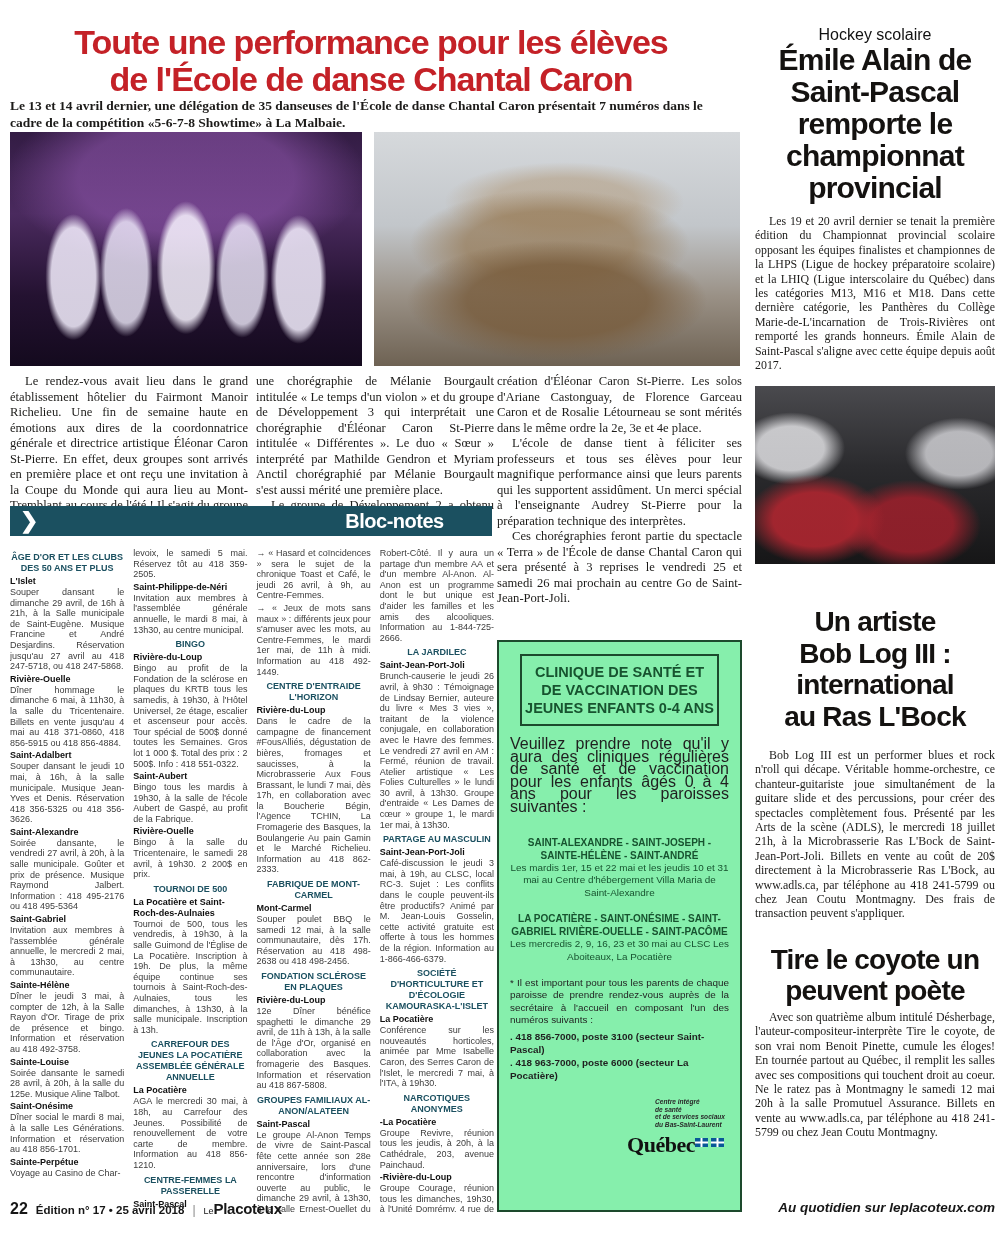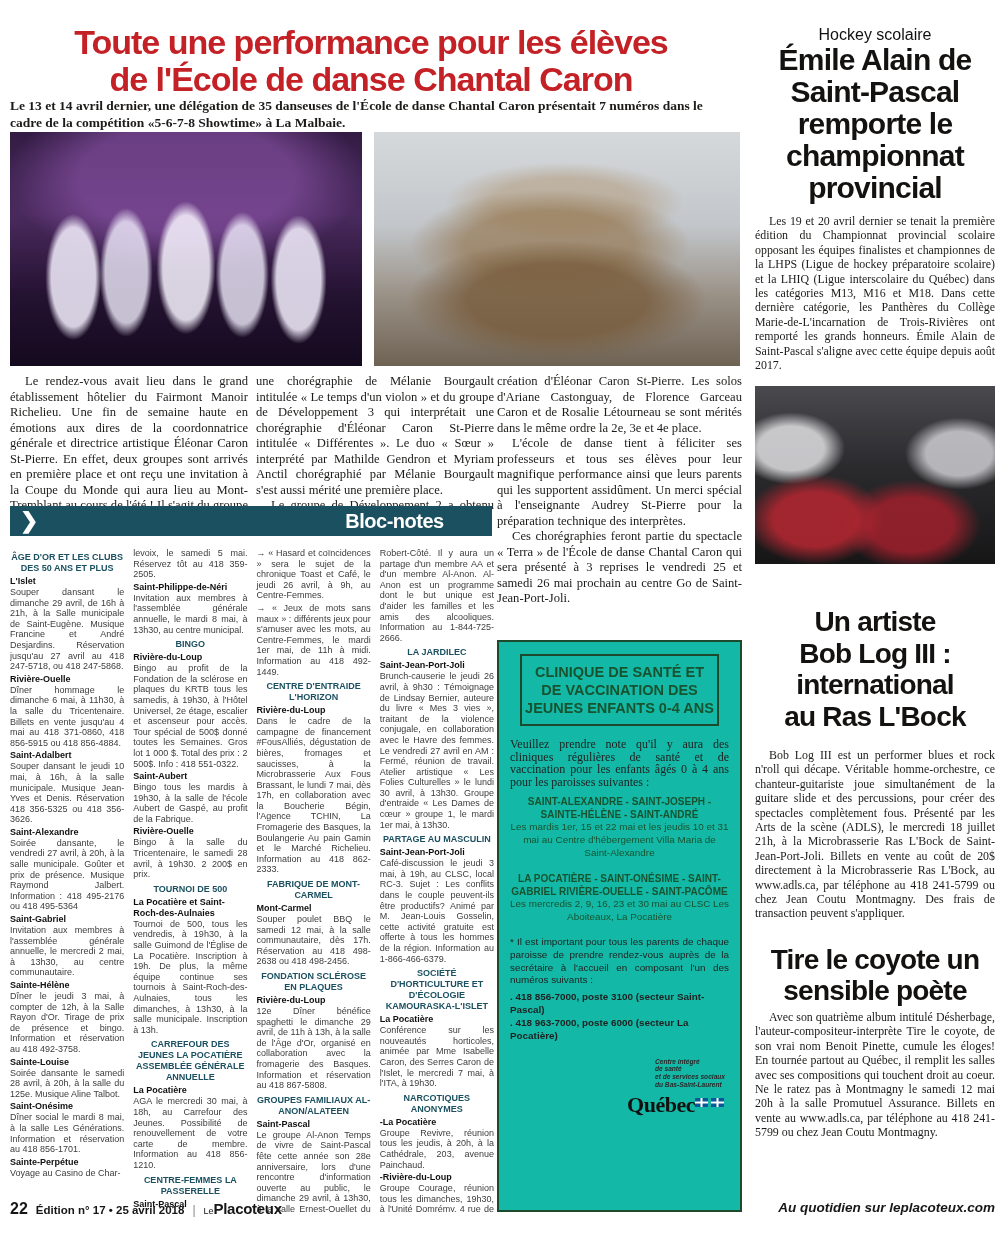--- a/index.html
+++ b/index.html
@@ -55,24 +55,24 @@
   .bn-title{position:absolute;left:282px;top:1px;width:205px;text-align:center;color:#fff;
             font-weight:700;font-size:20px;line-height:28px;letter-spacing:-0.5px;}
   
   .bn-cols{position:absolute;left:10px;top:548px;width:484px;height:664px;display:flex;gap:9px;overflow:hidden;}
   .bn-col{flex:1;min-width:0;}
   .bn-h{color:var(--teal);font-weight:700;font-size:9px;line-height:11px;text-align:center;margin:4px 0 2px;}
   .bn-loc{font-weight:700;font-size:9px;line-height:11px;color:#101010;margin-top:2px;}
   .bn-p{font-size:9px;line-height:10.6px;color:var(--bn-ink);text-align:justify;margin:0 0 2px;}
   
   .clinic{position:absolute;left:497px;top:640px;width:245px;height:572px;border:2px solid #1d4a2d;
-          box-sizing:border-box;padding:12px 11px 8px;background:#14b8a6;}
+          box-sizing:border-box;padding:12px 11px 8px;background:#86efac;}
   .clinic-title{border:2px solid #1d4a2d;margin:0 10px 12px;padding:7px 2px;text-align:center;
                 color:var(--green);font-weight:700;font-size:14.5px;line-height:18px;}
-  .clinic-intro{font-size:12px;line-height:12.6px;text-align:justify;color:#1f1f1f;margin-bottom:7px;font-family:Liberation Serif, serif;}
+  .clinic-intro{font-size:16px;line-height:12.6px;text-align:justify;color:#1f1f1f;margin-bottom:22px;}
   .clinic-parishes{color:var(--green);font-weight:700;font-size:10px;line-height:13px;text-align:center;}
   .clinic-schedule{color:var(--green);font-size:9.9px;line-height:12.6px;text-align:center;margin-bottom:13px;}
   .clinic-note{font-size:9.9px;line-height:12.6px;text-align:justify;color:#1f1f1f;margin:4px 0 3px;}
   .clinic-phone{font-weight:700;font-size:9.9px;line-height:13px;color:#1f1f1f;}
   .clinic-logo{margin-top:16px;text-align:right;padding-right:4px;}
   .logo-lines{display:inline-block;text-align:left;font-size:6.6px;line-height:7.6px;font-weight:700;
               font-style:italic;color:#2a2a2a;}
   .logo-brandrow{display:flex;justify-content:flex-end;align-items:center;margin-top:1px;}
   .logo-brand{font-family:"Liberation Serif",serif;font-weight:700;font-size:22px;color:#111;letter-spacing:-0.5px;}
   
@@ -257,21 +257,21 @@
       <div>Bob Log III :</div>
       <div>international</div>
       <div>au Ras L'Bock</div>
     </div>
   <div class="sidebar-block b-body">
       <p class="sidebar-body-p">Bob Log III est un performer blues et rock n'roll qui décape. Véritable homme-orchestre, ce chanteur-guitariste joue simultanément de la guitare slide et des percussions, pour créer des spectacles complètement fous. Présenté par les Arts de la scène (ADLS), le mercredi 18 juillet 21h, à la Microbrasserie Ras L'Bock de Saint-Jean-Port-Joli.  Billets en vente au coût de 20$ directement à la Microbrasserie Ras L'Bock, au www.adls.ca, par téléphone au 418 241-5799 ou chez Jean Coutu Montmagny. Des frais de transaction peuvent s'appliquer.</p>
     </div>
 
   <div class="sidebar-block c-title">
       <div>Tire le coyote un</div>
-      <div>sensible poète</div>
+      <div>peuvent poète</div>
     </div>
   <div class="sidebar-block c-body">
       <p class="sidebar-body-p">Avec son quatrième album intitulé Désherbage, l'auteur-compositeur-interprète Tire le coyote, de son vrai nom Benoit Pinette, cumule les éloges! En tournée partout au Québec, il remplit les salles avec ses compositions qui touchent droit au coeur.  Ne le ratez pas à Montmagny le samedi 12 mai 20h à la salle Promutuel Assurance. Billets en vente au www.adls.ca, par téléphone au 418 241-5799 ou chez Jean Coutu Montmagny.</p>
     </div>
 
   <div class="sidebar-block tagline">Au quotidien sur leplacoteux.com</div>
 
   <div class="footer">
     <span class="footer-num">22</span>
     <span class="footer-edition">Édition n° 17 • 25 avril 2018</span>

